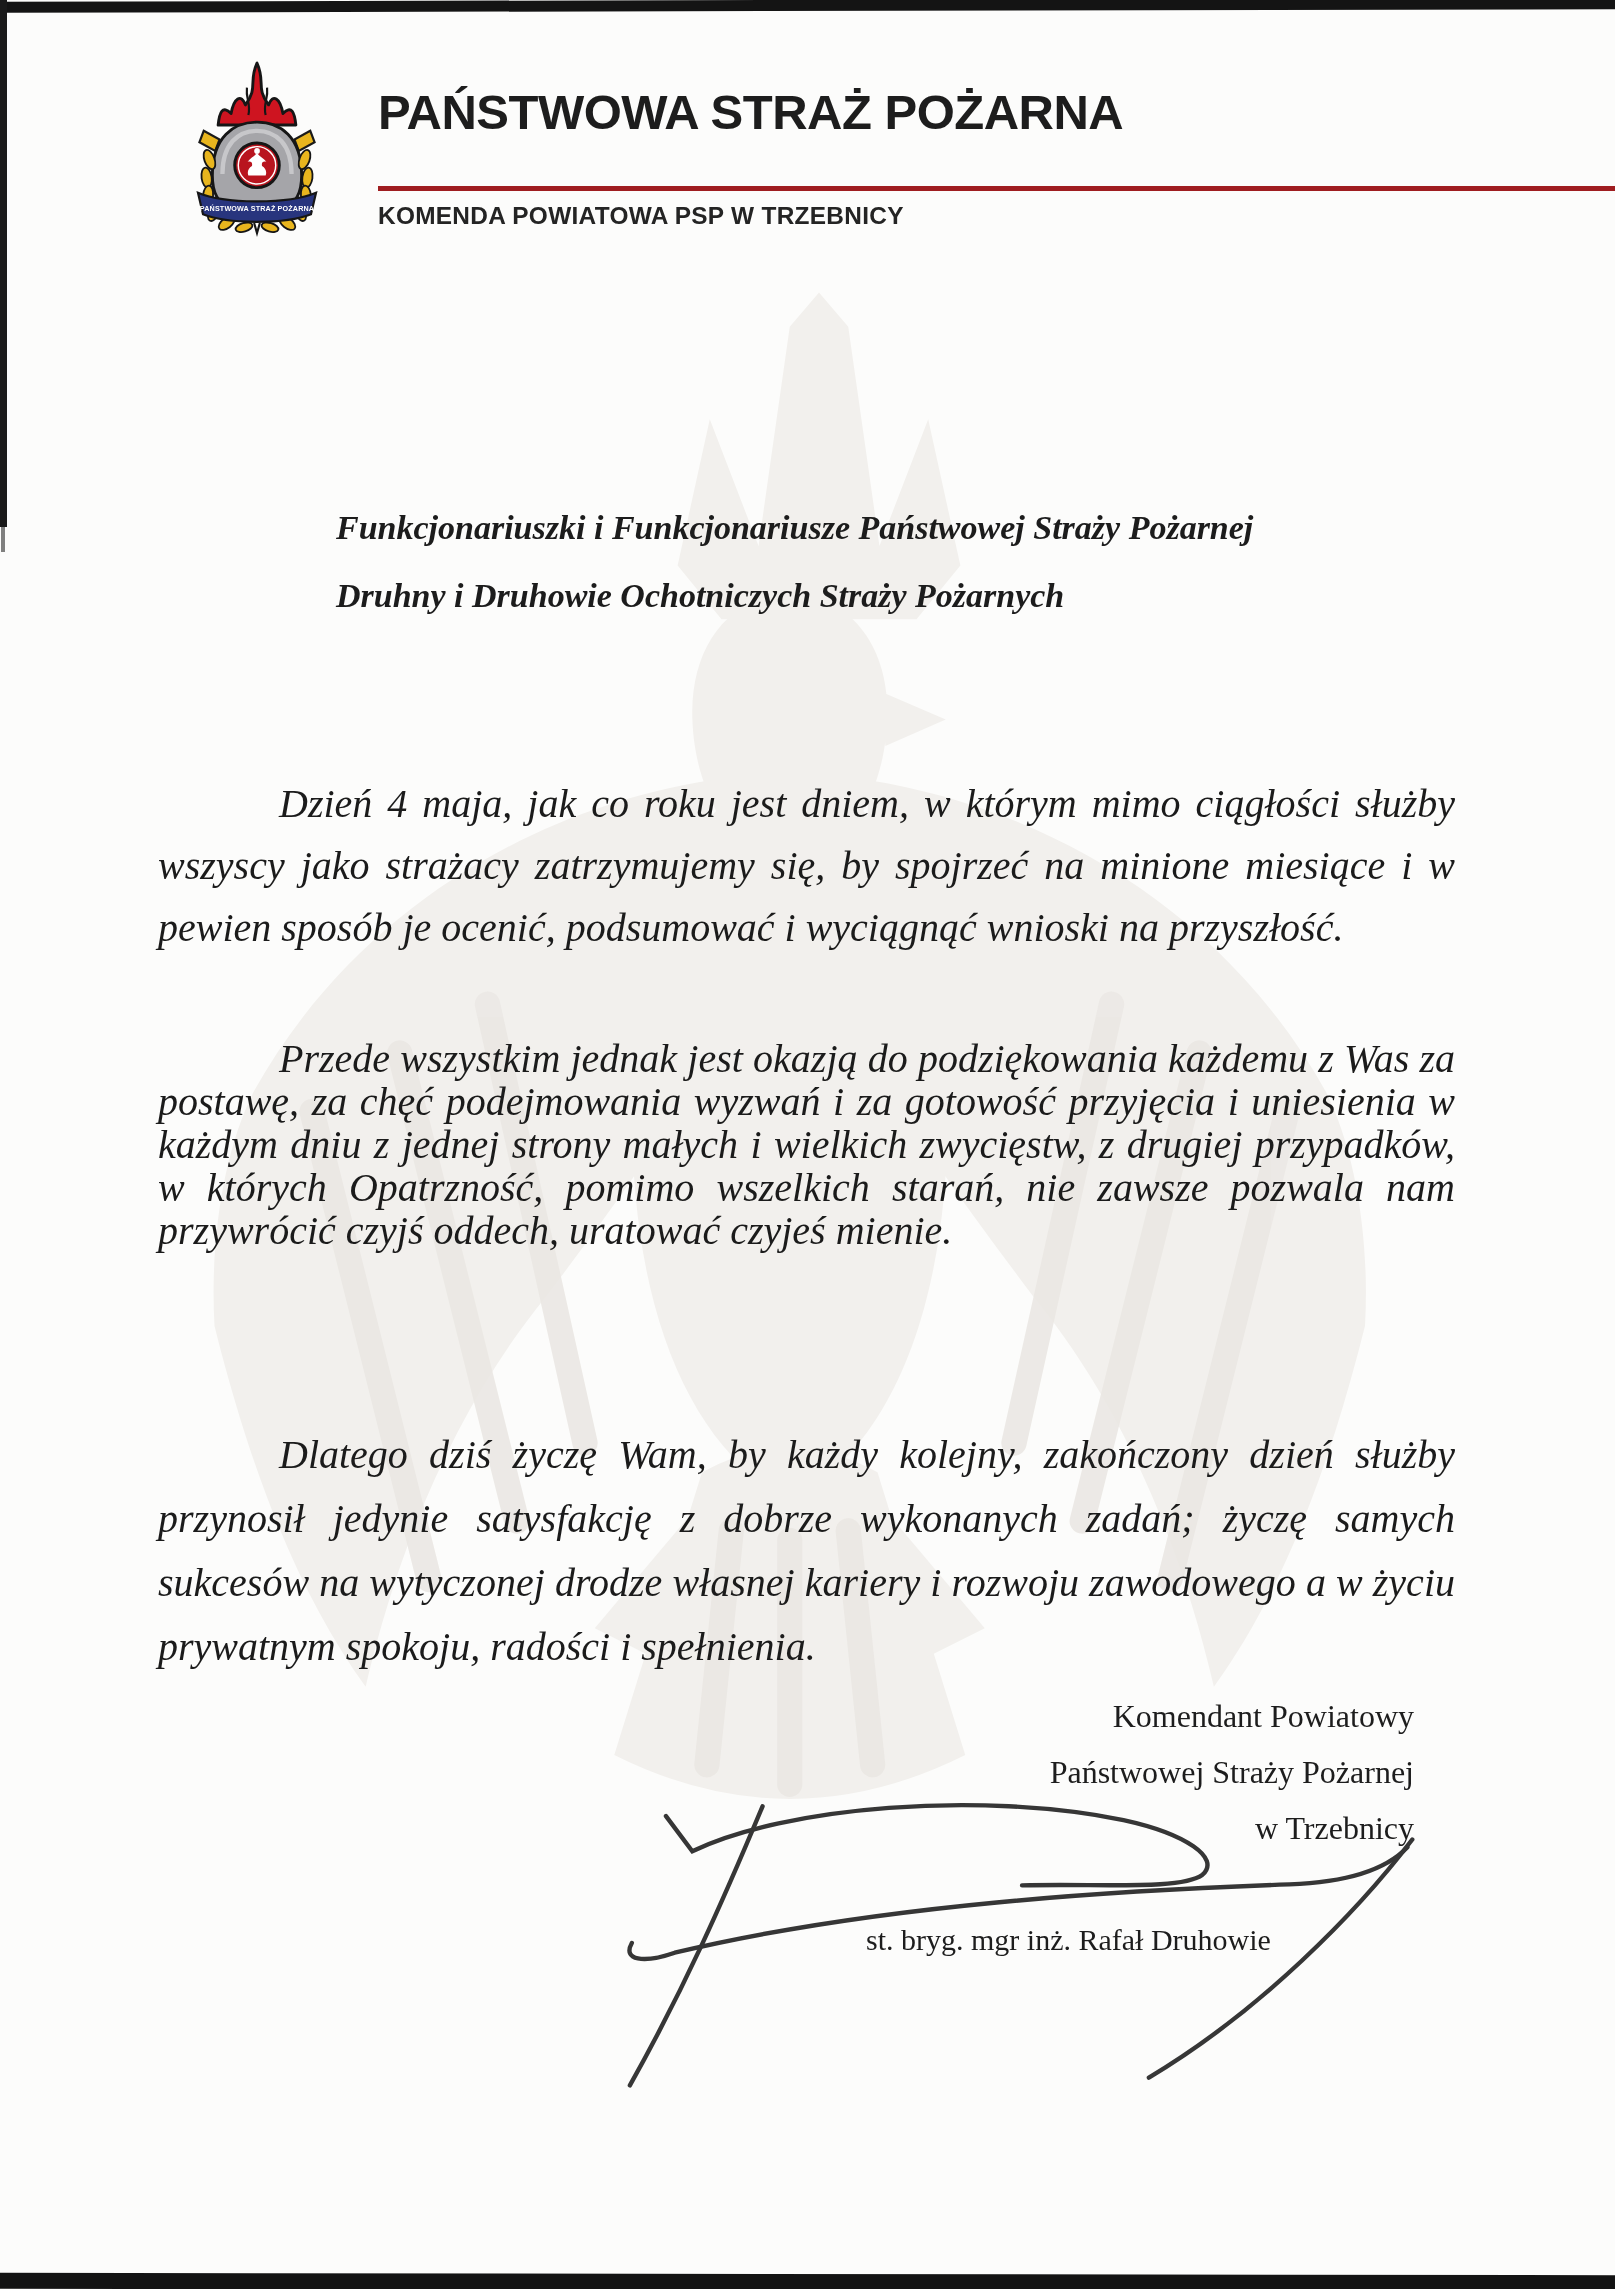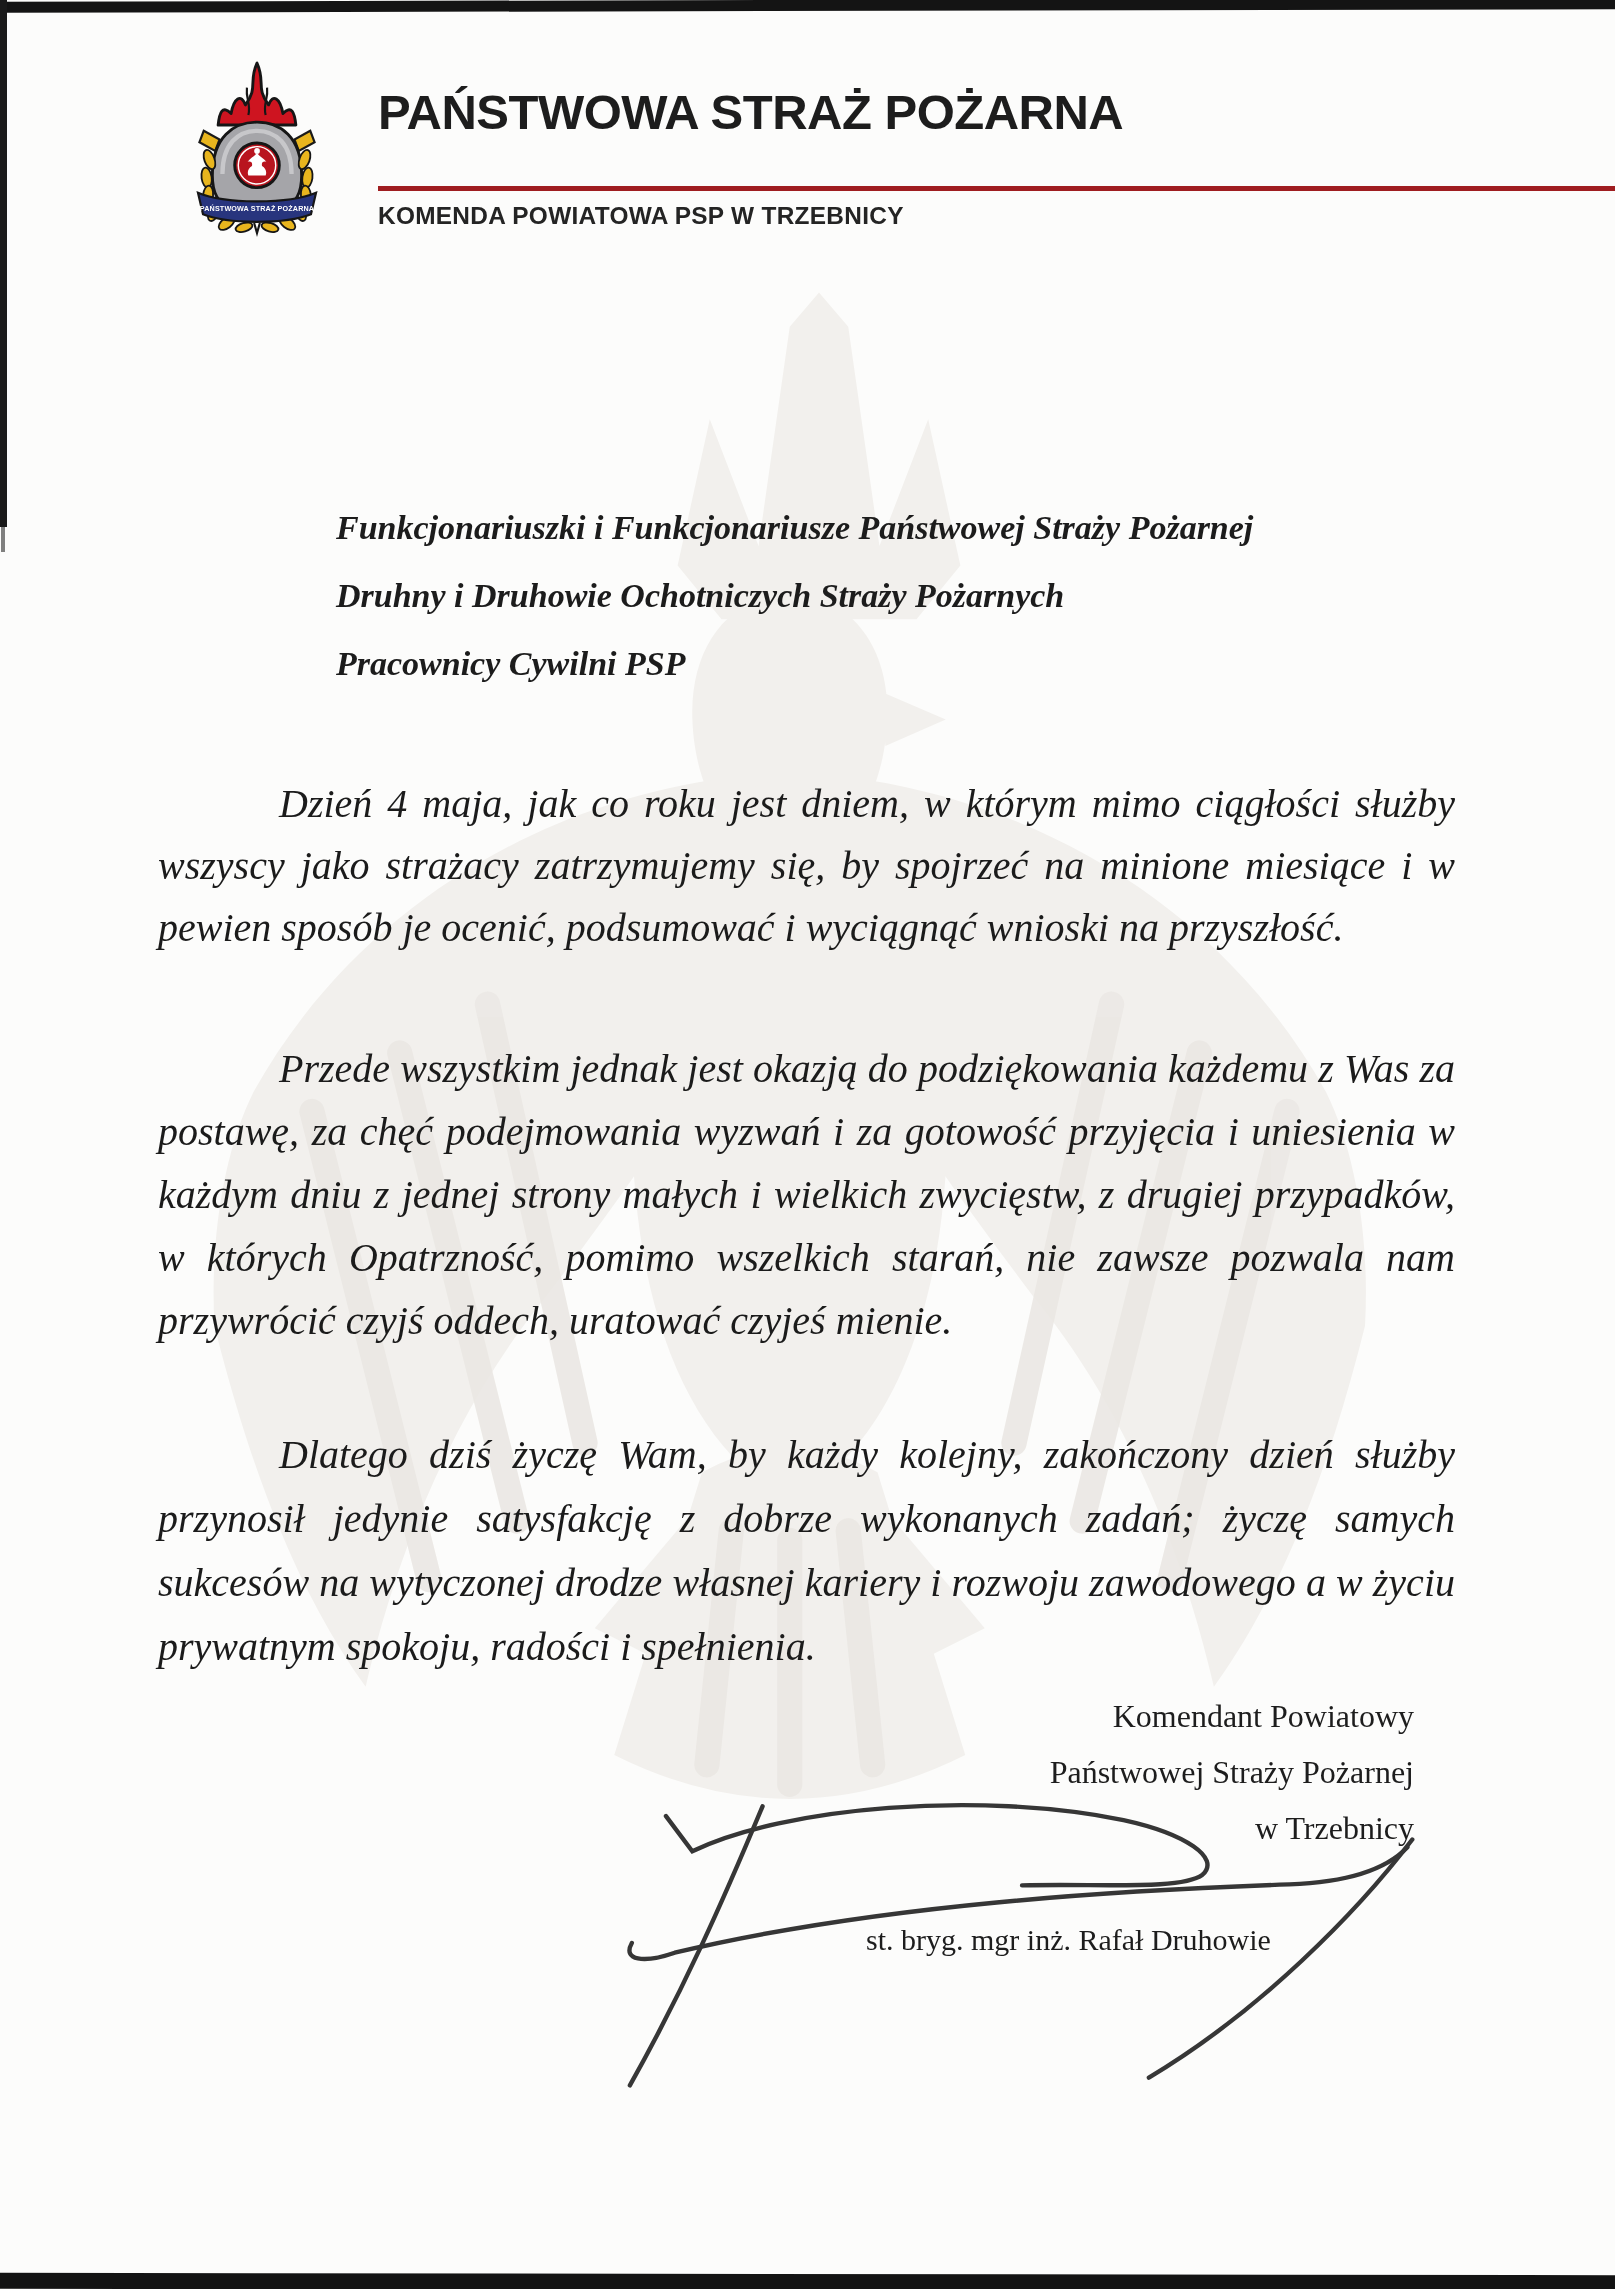--- a/index.html
+++ b/index.html
@@ -44,21 +44,21 @@
     white-space:nowrap;
     margin-left:24px;
   }
   .para{
     position:absolute;left:158px;width:1297px;
     font-size:40px;font-style:italic;
     text-align:justify;text-indent:121px;
     color:#1b1b1b;
   }
   .para-1{top:733px;line-height:62px;}
-  .para-2{top:997px;line-height:63px;}
+  .para-2{top:997px;line-height:43px;}
   .para-3{top:1383px;line-height:64px;}
 
   
   .sig-titles{
     position:absolute;left:673px;top:1688px;width:741px;
     text-align:right;font-size:32px;line-height:56px;font-style:normal;
     color:#1d1d1d;
   }
   .sig-name{
     position:absolute;left:866px;top:1923px;
@@ -152,21 +152,20 @@
     </svg>
 
     <div class="header-title">PAŃSTWOWA STRAŻ POŻARNA</div>
     <div class="header-rule"></div>
     <div class="header-subtitle">KOMENDA POWIATOWA PSP W TRZEBNICY</div>
   </div>
 
   <div class="salutation">
     <div>Funkcjonariuszki i Funkcjonariusze Państwowej Straży Pożarnej</div>
     <div>Druhny i Druhowie Ochotniczych Straży Pożarnych</div>
-    <div>Pracownicy Cywilni PSP</div>
   </div>
 
   <p class="para para-1">Dzień 4 maja, jak co roku jest dniem, w którym mimo ciągłości służby wszyscy jako strażacy zatrzymujemy się, by spojrzeć na minione miesiące i w pewien sposób je ocenić, podsumować i wyciągnąć wnioski na przyszłość.</p>
   <p class="para para-2">Przede wszystkim jednak jest okazją do podziękowania każdemu z Was za postawę, za chęć podejmowania wyzwań i za gotowość przyjęcia i uniesienia w każdym dniu z jednej strony małych i wielkich zwycięstw, z drugiej przypadków, w których Opatrzność, pomimo wszelkich starań, nie zawsze pozwala nam przywrócić czyjś oddech, uratować czyjeś mienie.</p>
   <p class="para para-3">Dlatego dziś życzę Wam, by każdy kolejny, zakończony dzień służby przynosił jedynie satysfakcję z dobrze wykonanych zadań; życzę samych sukcesów na wytyczonej drodze własnej kariery i rozwoju zawodowego a w życiu prywatnym spokoju, radości i spełnienia.</p>
 
   <div class="sig-titles">
     <div>Komendant Powiatowy</div>
     <div>Państwowej Straży Pożarnej</div>
     <div>w Trzebnicy</div>

